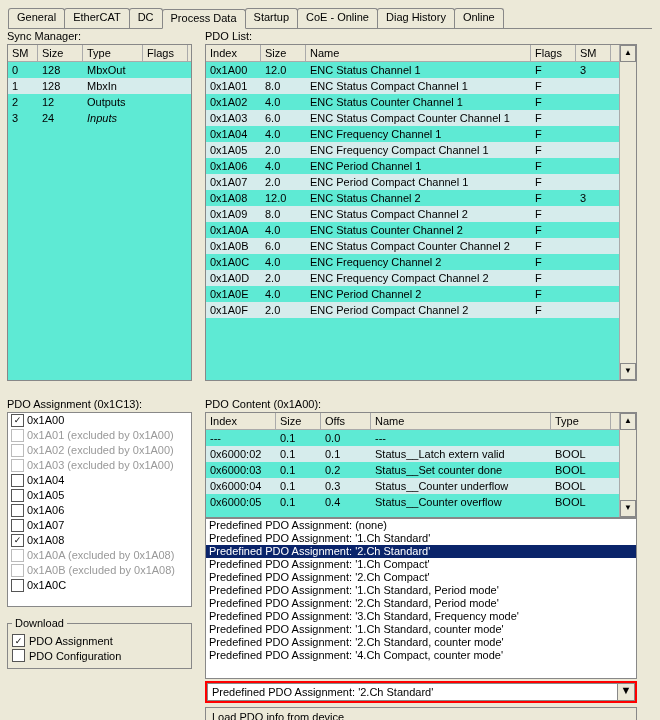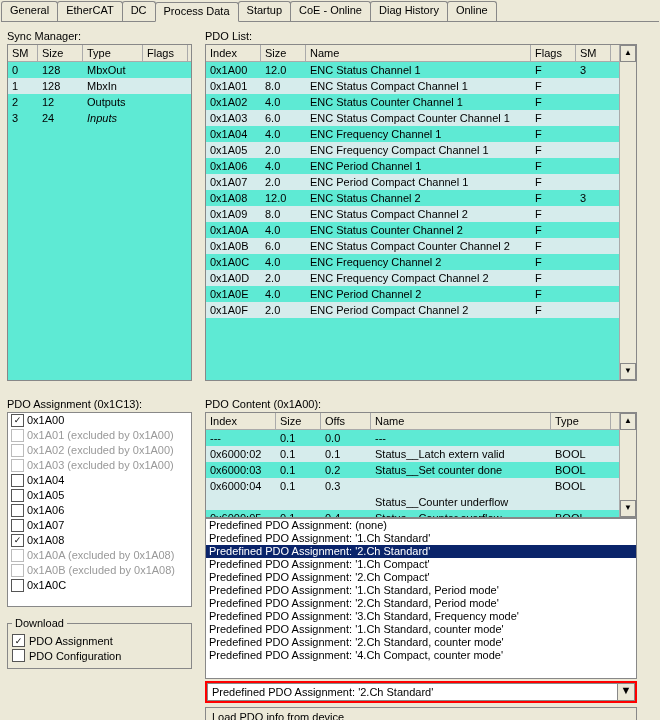--- a/index.html
+++ b/index.html
@@ -1,16 +1,16 @@
 <!DOCTYPE html>
 <html><head>
 <meta charset="utf-8">
 <style>
 html,body{margin:0;padding:0;font-family:Tahoma,Arial,sans-serif;font-size:11px;color:#000;background:#ece9d8}
-.window{width:660px;height:720px;box-sizing:border-box;padding:1px;background:#ece9d8;position:relative}
+.window{width:660px;height:720px;box-sizing:border-box;padding:8px;background:#ece9d8;position:relative}
 .tabs{display:flex;border-bottom:1px solid #888;height:20px}
 .tab{padding:2px 8px;border:1px solid #888;border-bottom:none;background:#ece9d8;margin-right:-1px;cursor:default;border-radius:3px 3px 0 0}
 .tab.active{background:#ece9d8;position:relative;top:1px;border-bottom:1px solid #ece9d8;font-weight:normal}
 .content{padding:4px 4px;position:absolute;top:26px;left:3px;right:3px;bottom:3px}
 .label{margin:4px 0 2px;color:#000}
 .panel{border:1px solid #888;background:#5eead4;overflow:hidden}
 .hdr{display:flex;background:#ece9d8;border-bottom:1px solid #aaa}
 .hdr .c{border-right:1px solid #aaa;padding:2px 4px;box-sizing:border-box;overflow:hidden;white-space:nowrap}
 .row{display:flex}
 .row .c{padding:2px 4px;box-sizing:border-box;overflow:hidden;white-space:nowrap}
@@ -324,21 +324,21 @@
                 <div class="c" style="width: 70px;">0x6000:03</div>
                 <div class="c" style="width: 45px;">0.1</div>
                 <div class="c" style="width: 50px;">0.2</div>
                 <div class="c" style="width: 180px;">Status__Set counter done</div>
                 <div class="c" style="width: 60px;">BOOL</div>
               </div>
               <div class="row alt">
                 <div class="c" style="width: 70px;">0x6000:04</div>
                 <div class="c" style="width: 45px;">0.1</div>
                 <div class="c" style="width: 50px;">0.3</div>
-                <div class="c" style="width: 180px; margin-top: 16px;">Status__Counter underflow</div>
+                <div class="c" style="width: 180px;">Status__Counter underflow</div>
                 <div class="c" style="width: 60px;">BOOL</div>
               </div>
               <div class="row">
                 <div class="c" style="width: 70px;">0x6000:05</div>
                 <div class="c" style="width: 45px;">0.1</div>
                 <div class="c" style="width: 50px;">0.4</div>
                 <div class="c" style="width: 180px;">Status__Counter overflow</div>
                 <div class="c" style="width: 60px;">BOOL</div>
               </div>
             </div>

